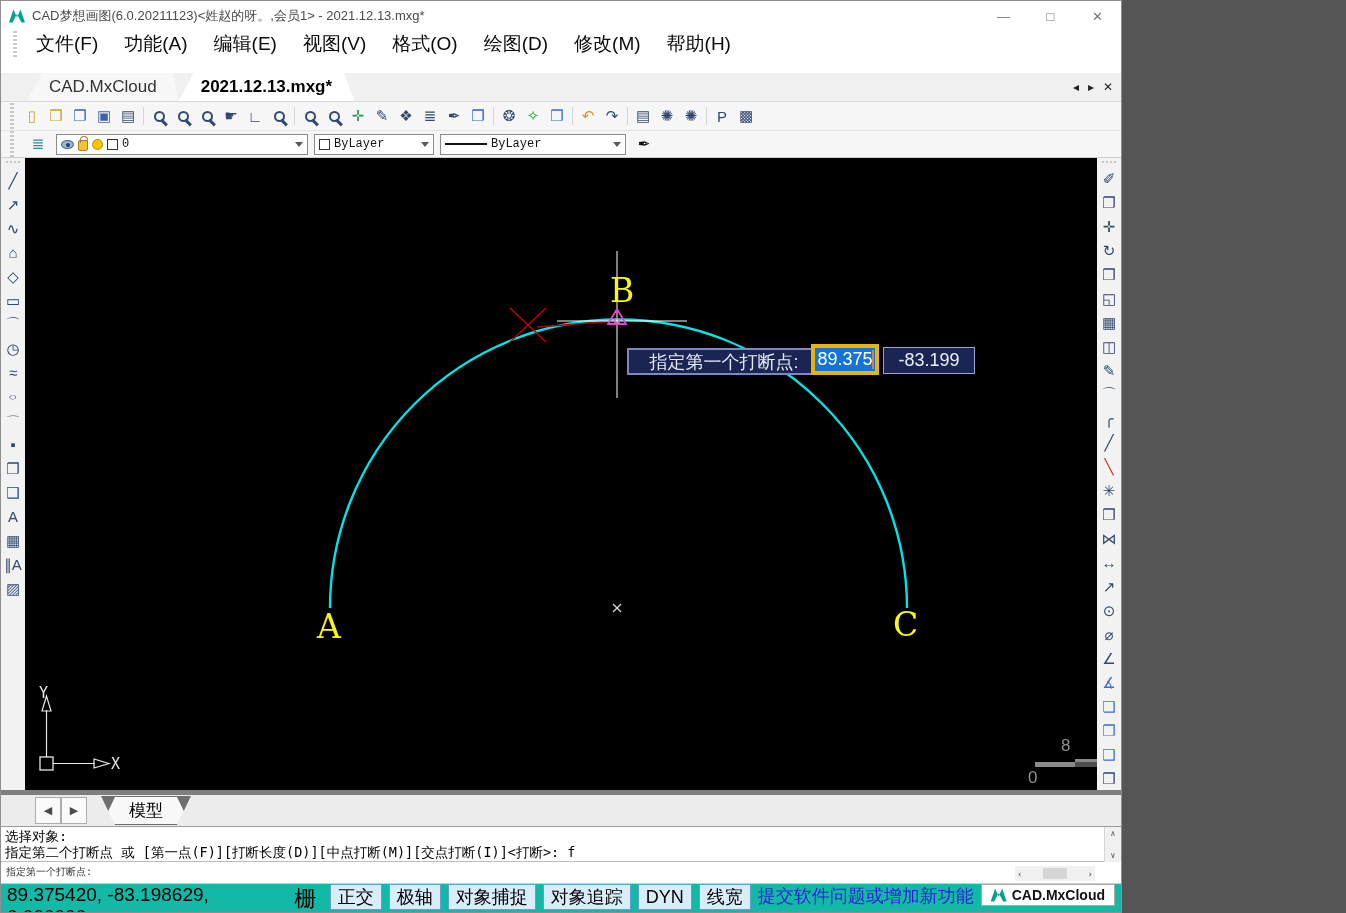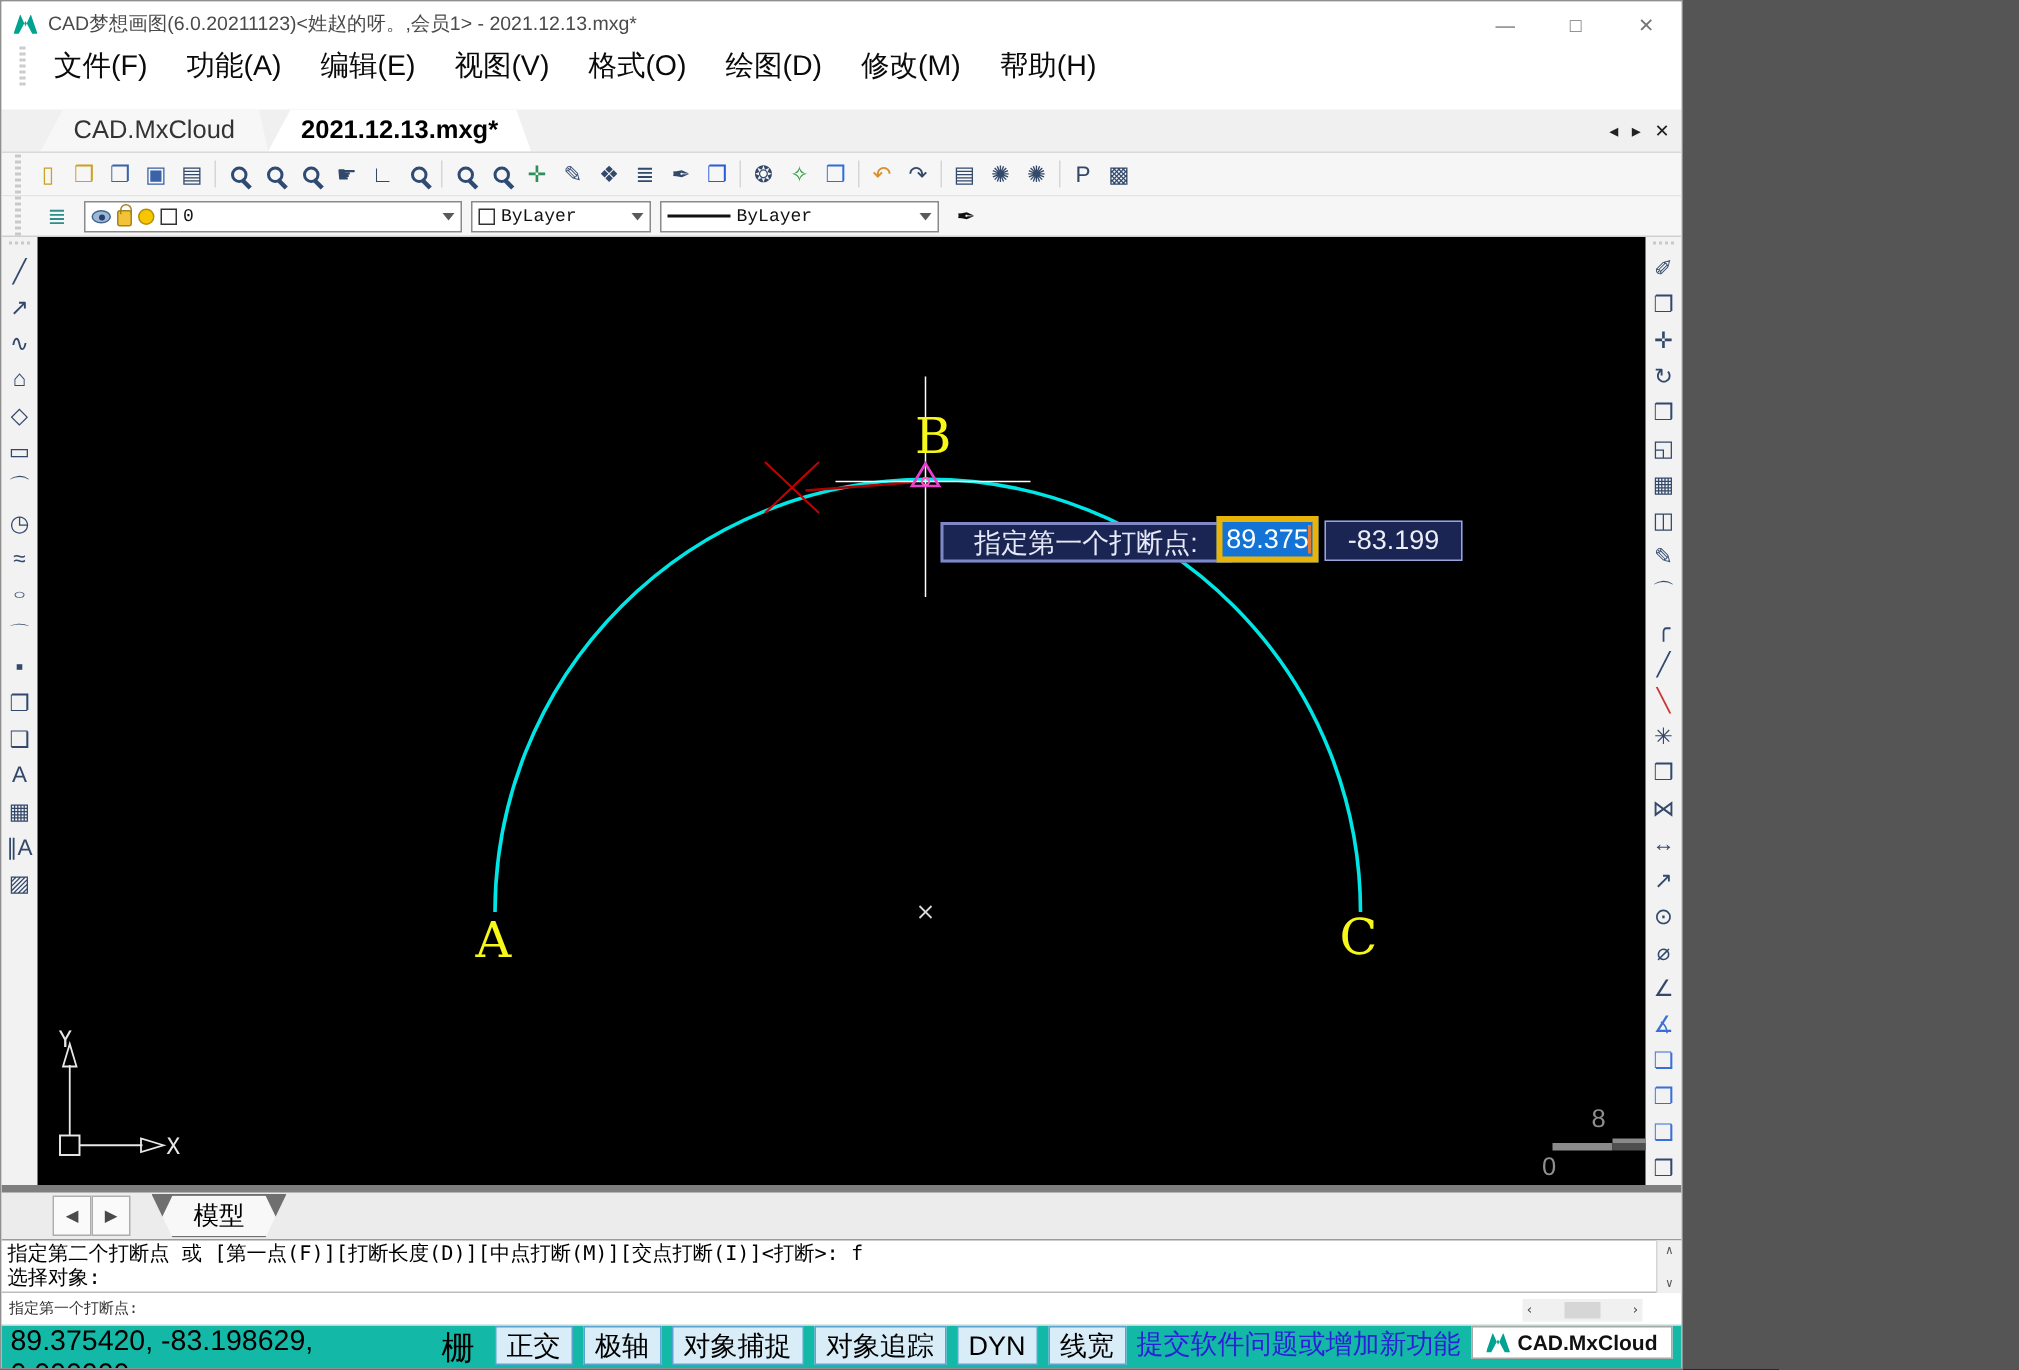--- a/index.html
+++ b/index.html
@@ -311,22 +311,22 @@
     <span class="sheet-btn">▶</span>
     <div class="sheet-tab-outer">
       <div class="sheet-tab-inner">
           <span style="transform:scaleY(1)">模型</span>
         </div>
     </div>
   </div>
 
   <div class="cmd">
     <div class="cmd-history">
+      <div>选择对象:</div>
       <div>指定第二个打断点 或 [第一点(F)][打断长度(D)][中点打断(M)][交点打断(I)]&lt;打断&gt;: f</div>
-      <div>选择对象:</div>
     </div>
     <div class="cmd-vscroll">
       <span>∧</span>
       <span>∨</span>
     </div>
     <div class="cmd-input">指定第一个打断点:</div>
     <div class="cmd-hscroll">
       <span>‹</span>
       <span class="hthumb"></span>
       <span>›</span>

